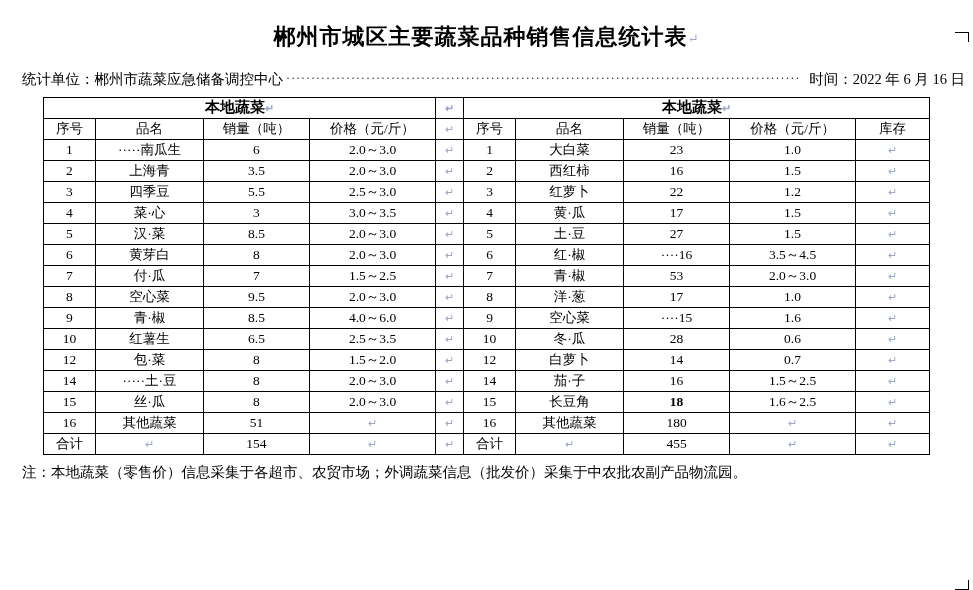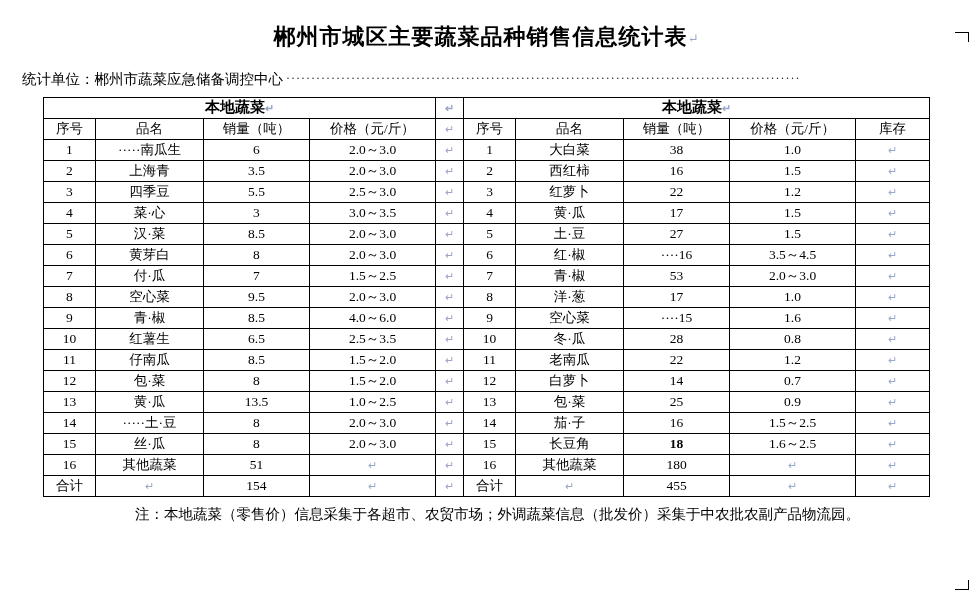--- a/index.html
+++ b/index.html
@@ -112,40 +112,40 @@
     border-left: 1px solid #000;
     border-right: 1px solid #000;
   }
   .totrow td { font-weight: normal; }
   .bold { font-weight: bold; }
 
   .note {
     font-size: 14.5px;
     margin: 8px 0 0 22px;
     white-space: nowrap;
-    text-align: center;
   }
 </style>
 </head>
 <body>
 
 <div class="page">
 
   <div class="margin-mark top"></div>
   <div class="margin-mark vtop"></div>
   <div class="margin-mark bottom"></div>
   <div class="margin-mark vbottom"></div>
 
   <div class="doc-title">
     <span>郴州市城区主要蔬菜品种销售信息统计表</span><span class="pilcrow">↵</span>
   </div>
 
   <div class="subline">
     <span class="unit">统计单位：郴州市蔬菜应急储备调控中心</span>
     <span class="dots">·······································································································</span>
+    <span class="date">时间：2022 年 6 月 16 日</span>
   </div>
 
   <table class="main">
     <colgroup>
       <col style="width:52px">
       <col style="width:108px">
       <col style="width:106px">
       <col style="width:126px">
       <col style="width:28px">
       <col style="width:52px">
@@ -178,21 +178,21 @@
       </tr>
 
       <tr>
         <td>1</td>
         <td>·····南瓜生</td>
         <td>6</td>
         <td>2.0～3.0</td>
         <td class="gapcol"><span class="pil">↵</span></td>
         <td>1</td>
         <td>大白菜</td>
-        <td>38</td>
+        <td>23</td>
         <td>1.0</td>
         <td><span class="pil">↵</span></td>
       </tr>
       <tr>
         <td>2</td>
         <td>上海青</td>
         <td>3.5</td>
         <td>2.0～3.0</td>
         <td class="gapcol"><span class="pil">↵</span></td>
         <td>2</td>
@@ -287,60 +287,36 @@
       </tr>
       <tr>
         <td>10</td>
         <td>红薯生</td>
         <td>6.5</td>
         <td>2.5～3.5</td>
         <td class="gapcol"><span class="pil">↵</span></td>
         <td>10</td>
         <td>冬·瓜</td>
         <td>28</td>
-        <td>0.8</td>
-        <td><span class="pil">↵</span></td>
-      </tr>
-      <tr>
-        <td>11</td>
-        <td>仔南瓜</td>
-        <td>8.5</td>
-        <td>1.5～2.0</td>
-        <td class="gapcol"><span class="pil">↵</span></td>
-        <td>11</td>
-        <td>老南瓜</td>
-        <td>22</td>
-        <td>1.2</td>
+        <td>0.6</td>
         <td><span class="pil">↵</span></td>
       </tr>
       <tr>
         <td>12</td>
         <td>包·菜</td>
         <td>8</td>
         <td>1.5～2.0</td>
         <td class="gapcol"><span class="pil">↵</span></td>
         <td>12</td>
         <td>白萝卜</td>
         <td>14</td>
         <td>0.7</td>
         <td><span class="pil">↵</span></td>
       </tr>
       <tr>
-        <td>13</td>
-        <td>黄·瓜</td>
-        <td>13.5</td>
-        <td>1.0～2.5</td>
-        <td class="gapcol"><span class="pil">↵</span></td>
-        <td>13</td>
-        <td>包·菜</td>
-        <td>25</td>
-        <td>0.9</td>
-        <td><span class="pil">↵</span></td>
-      </tr>
-      <tr>
         <td>14</td>
         <td>·····土·豆</td>
         <td>8</td>
         <td>2.0～3.0</td>
         <td class="gapcol"><span class="pil">↵</span></td>
         <td>14</td>
         <td>茄·子</td>
         <td>16</td>
         <td>1.5～2.5</td>
         <td><span class="pil">↵</span></td>

